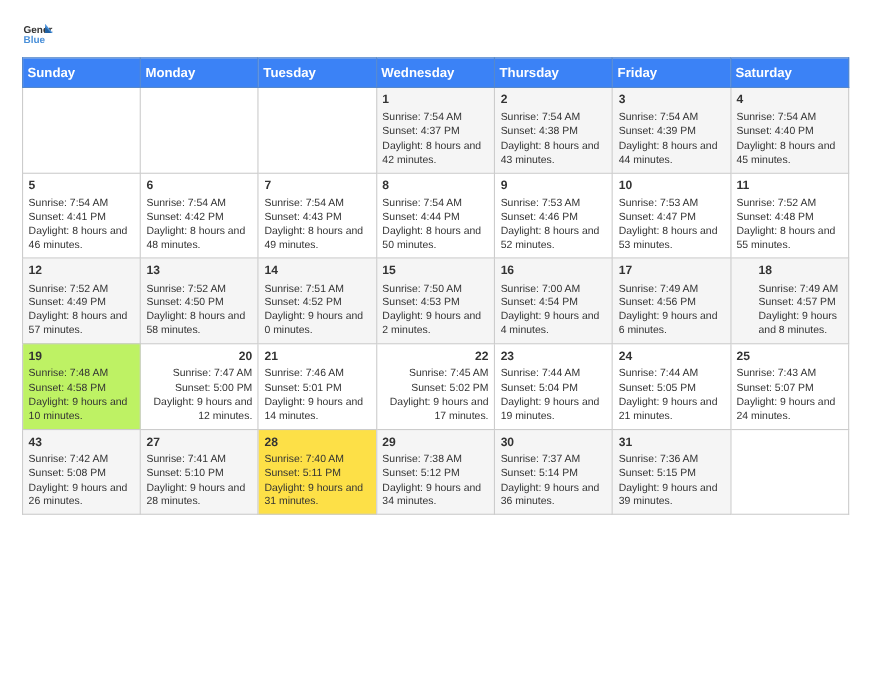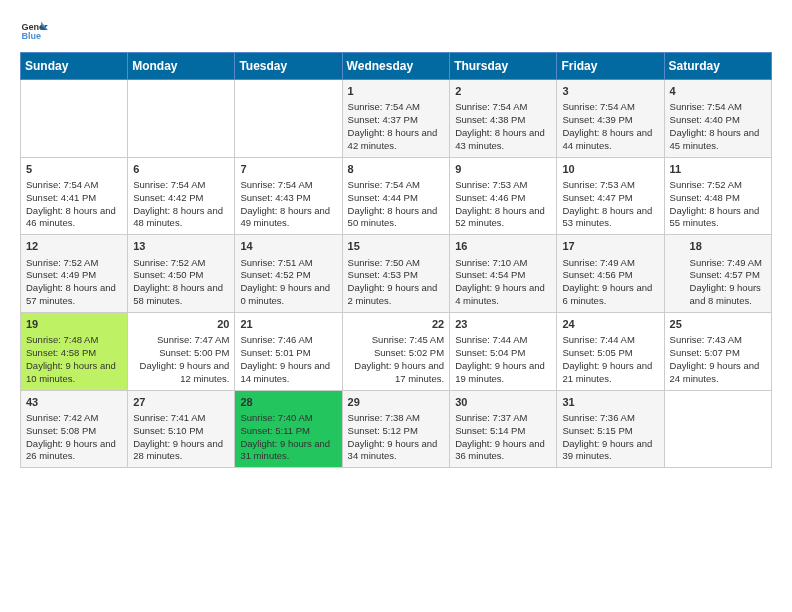--- a/index.html
+++ b/index.html
@@ -38,21 +38,21 @@
       font-size: 15px;
       color: #333;
       font-weight: bold;
     }
     .calendar {
       width: 100%;
       border-collapse: collapse;
       border: 1px solid #ccc;
     }
     .calendar th {
-      background-color: #0369a1;
+      background-color: #3b82f6;
       color: #fff;
       font-size: 12px;
       font-weight: bold;
       padding: 6px 4px;
       text-align: left;
       border: 1px solid #5588cc;
     }
     .calendar td {
       vertical-align: top;
       border: 1px solid #ccc;
@@ -208,21 +208,21 @@
 Daylight: 9 hours and 0 minutes.</div>
         </td>
         <td style="background-color: rgb(245, 245, 245);">
           <div class="day-number">15</div>
           <div class="day-info">Sunrise: 7:50 AM
 Sunset: 4:53 PM
 Daylight: 9 hours and 2 minutes.</div>
         </td>
         <td style="background-color: rgb(245, 245, 245);">
           <div class="day-number">16</div>
-          <div class="day-info">Sunrise: 7:10 AM
+          <div class="day-info">Sunrise: 7:00 AM
 Sunset: 4:54 PM
 Daylight: 9 hours and 4 minutes.</div>
         </td>
         <td style="background-color: rgb(245, 245, 245);">
           <div class="day-number">17</div>
           <div class="day-info">Sunrise: 7:49 AM
 Sunset: 4:56 PM
 Daylight: 9 hours and 6 minutes.</div>
         </td>
         <td style="background-color: rgb(245, 245, 245); padding-left: 25px;">
@@ -282,21 +282,21 @@
           <div class="day-info">Sunrise: 7:42 AM
 Sunset: 5:08 PM
 Daylight: 9 hours and 26 minutes.</div>
         </td>
         <td style="background-color: rgb(245, 245, 245);">
           <div class="day-number">27</div>
           <div class="day-info">Sunrise: 7:41 AM
 Sunset: 5:10 PM
 Daylight: 9 hours and 28 minutes.</div>
         </td>
-        <td style="background-color: #22c55e; margin-top: 14px;">
+        <td style="background-color: #fde047; margin-top: 14px;">
           <div class="day-number">28</div>
           <div class="day-info">Sunrise: 7:40 AM
 Sunset: 5:11 PM
 Daylight: 9 hours and 31 minutes.</div>
         </td>
         <td style="background-color: rgb(245, 245, 245);">
           <div class="day-number">29</div>
           <div class="day-info">Sunrise: 7:38 AM
 Sunset: 5:12 PM
 Daylight: 9 hours and 34 minutes.</div>

